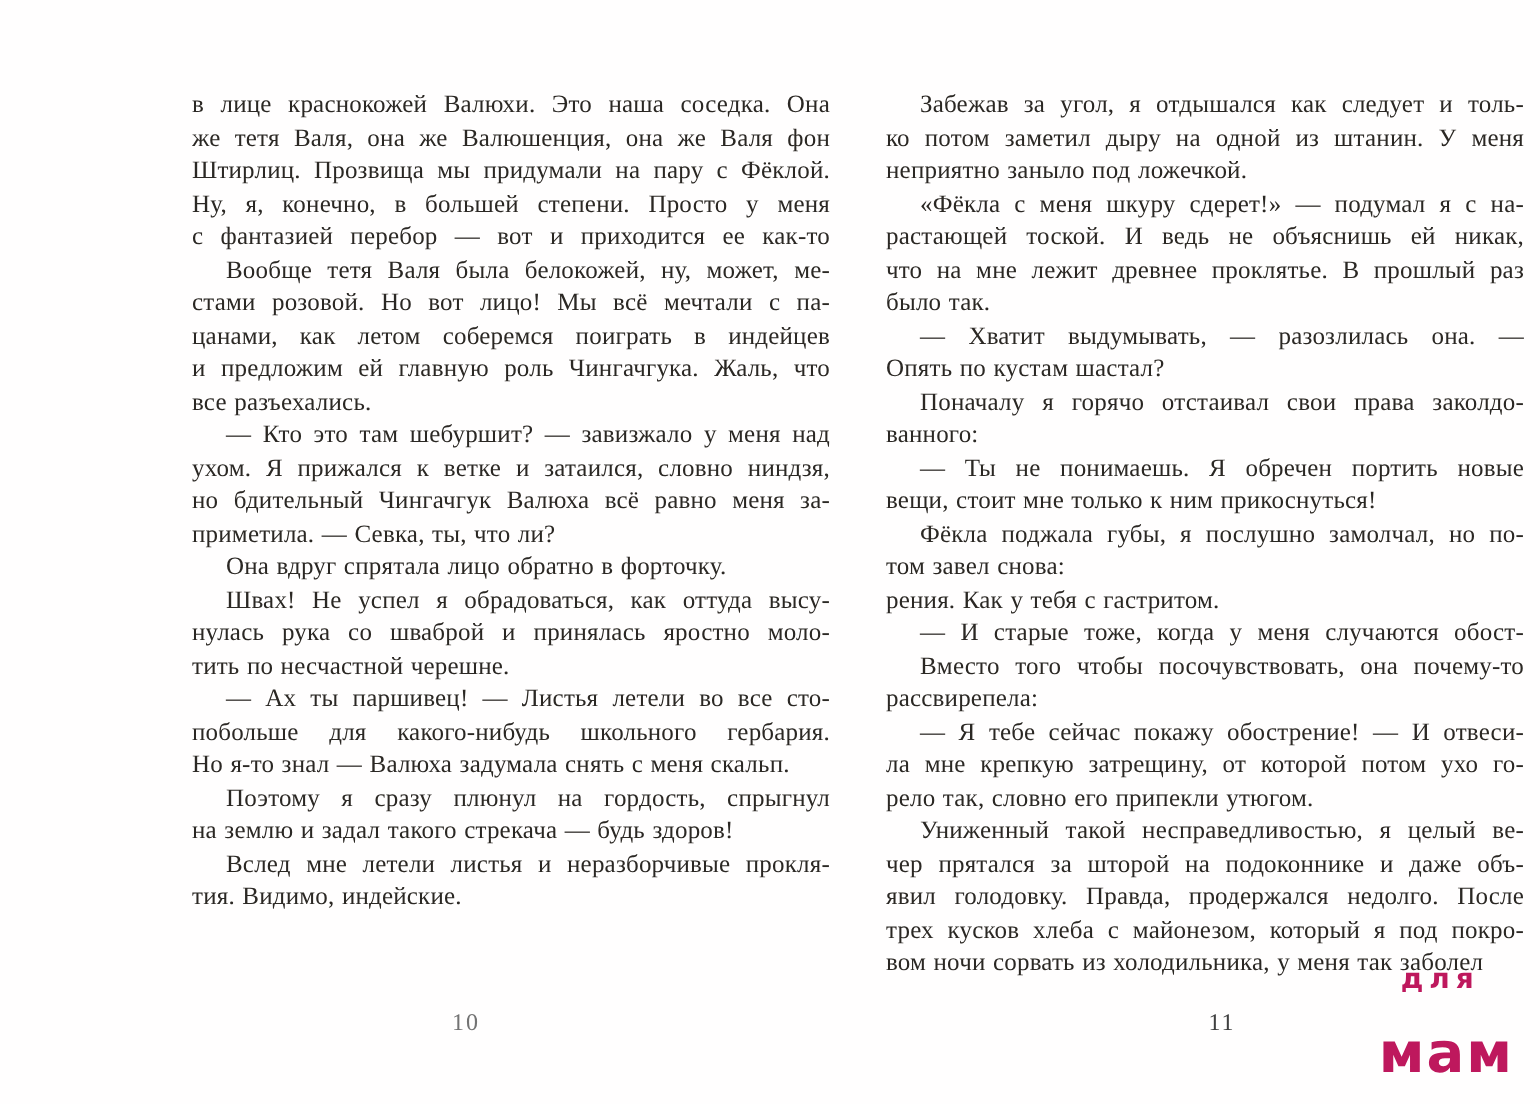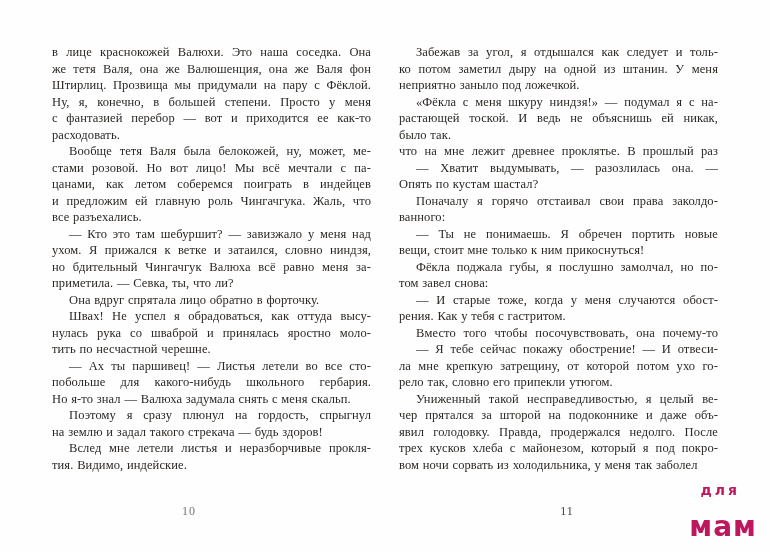--- a/index.html
+++ b/index.html
@@ -13,20 +13,21 @@
     height: 552px;
     background: #fffefe;
     overflow: hidden;
     font-family: "Liberation Serif", "DejaVu Serif", serif;
   }
   .page {
     position: absolute;
     top: 0;
     width: 385px;
     height: 552px;
+    margin-left: 44px;
   }
   .page-left  { left: 0; }
   .page-right { left: 385px; }
 
   .text-block {
     position: absolute;
     top: 44px;
     width: 319px;
     color: #2b2824;
     font-size: 12.5px;
@@ -89,21 +90,20 @@
 
 <div class="spread" style="background: rgb(255, 254, 254);">
 
   <div class="page page-left">
     <div class="text-block" style="color: rgb(43, 40, 36);">
         <div class="line">в лице краснокожей Валюхи. Это наша соседка. Она</div>
         <div class="line">же тетя Валя, она же Валюшенция, она же Валя фон</div>
         <div class="line">Штирлиц. Прозвища мы придумали на пару с Фёклой.</div>
         <div class="line">Ну, я, конечно, в большей степени. Просто у меня</div>
         <div class="line">с фантазией перебор — вот и приходится ее как-то</div>
-        <div class="line last">расходовать.</div>
         <div class="line indent">Вообще тетя Валя была белокожей, ну, может, ме-</div>
         <div class="line">стами розовой. Но вот лицо! Мы всё мечтали с па-</div>
         <div class="line">цанами, как летом соберемся поиграть в индейцев</div>
         <div class="line">и предложим ей главную роль Чингачгука. Жаль, что</div>
         <div class="line last">все разъехались.</div>
         <div class="line indent">— Кто это там шебуршит? — завизжало у меня над</div>
         <div class="line">ухом. Я прижался к ветке и затаился, словно ниндзя,</div>
         <div class="line">но бдительный Чингачгук Валюха всё равно меня за-</div>
         <div class="line last">приметила. — Севка, ты, что ли?</div>
         <div class="line last indent">Она вдруг спрятала лицо обратно в форточку.</div>
@@ -119,35 +119,36 @@
         <div class="line last">тия. Видимо, индейские.</div>
       </div>
     <div class="page-number" style="color: #737373;">10</div>
   </div>
 
   <div class="page page-right">
     <div class="text-block" style="color: rgb(43, 40, 36);">
         <div class="line indent">Забежав за угол, я отдышался как следует и толь-</div>
         <div class="line">ко потом заметил дыру на одной из штанин. У меня</div>
         <div class="line last">неприятно заныло под ложечкой.</div>
-        <div class="line indent">«Фёкла с меня шкуру ниндзя!» — подумал я с на-</div>
+        <div class="line indent">«Фёкла с меня шкуру сдерет!» — подумал я с на-</div>
         <div class="line">растающей тоской. И ведь не объяснишь ей никак,</div>
+        <div class="line">что на мне лежит древнее проклятье. В прошлый раз</div>
         <div class="line last">было так.</div>
-        <div class="line">что на мне лежит древнее проклятье. В прошлый раз</div>
         <div class="line indent">— Хватит выдумывать, — разозлилась она. —</div>
         <div class="line last">Опять по кустам шастал?</div>
         <div class="line indent">Поначалу я горячо отстаивал свои права заколдо-</div>
         <div class="line last">ванного:</div>
         <div class="line indent">— Ты не понимаешь. Я обречен портить новые</div>
         <div class="line last">вещи, стоит мне только к ним прикоснуться!</div>
         <div class="line indent">Фёкла поджала губы, я послушно замолчал, но по-</div>
         <div class="line last">том завел снова:</div>
+        <div class="line last">рения. Как у тебя с гастритом.</div>
         <div class="line indent">— И старые тоже, когда у меня случаются обост-</div>
-        <div class="line last">рения. Как у тебя с гастритом.</div>
         <div class="line indent">Вместо того чтобы посочувствовать, она почему-то</div>
+        <div class="line last">рассвирепела:</div>
         <div class="line indent">— Я тебе сейчас покажу обострение! — И отвеси-</div>
         <div class="line">ла мне крепкую затрещину, от которой потом ухо го-</div>
         <div class="line last">рело так, словно его припекли утюгом.</div>
         <div class="line indent">Униженный такой несправедливостью, я целый ве-</div>
         <div class="line">чер прятался за шторой на подоконнике и даже объ-</div>
         <div class="line">явил голодовку. Правда, продержался недолго. После</div>
         <div class="line">трех кусков хлеба с майонезом, который я под покро-</div>
         <div class="line last">вом ночи сорвать из холодильника, у меня так заболел</div>
       </div>
     <div class="page-number" style="color: #404040;">11</div>

